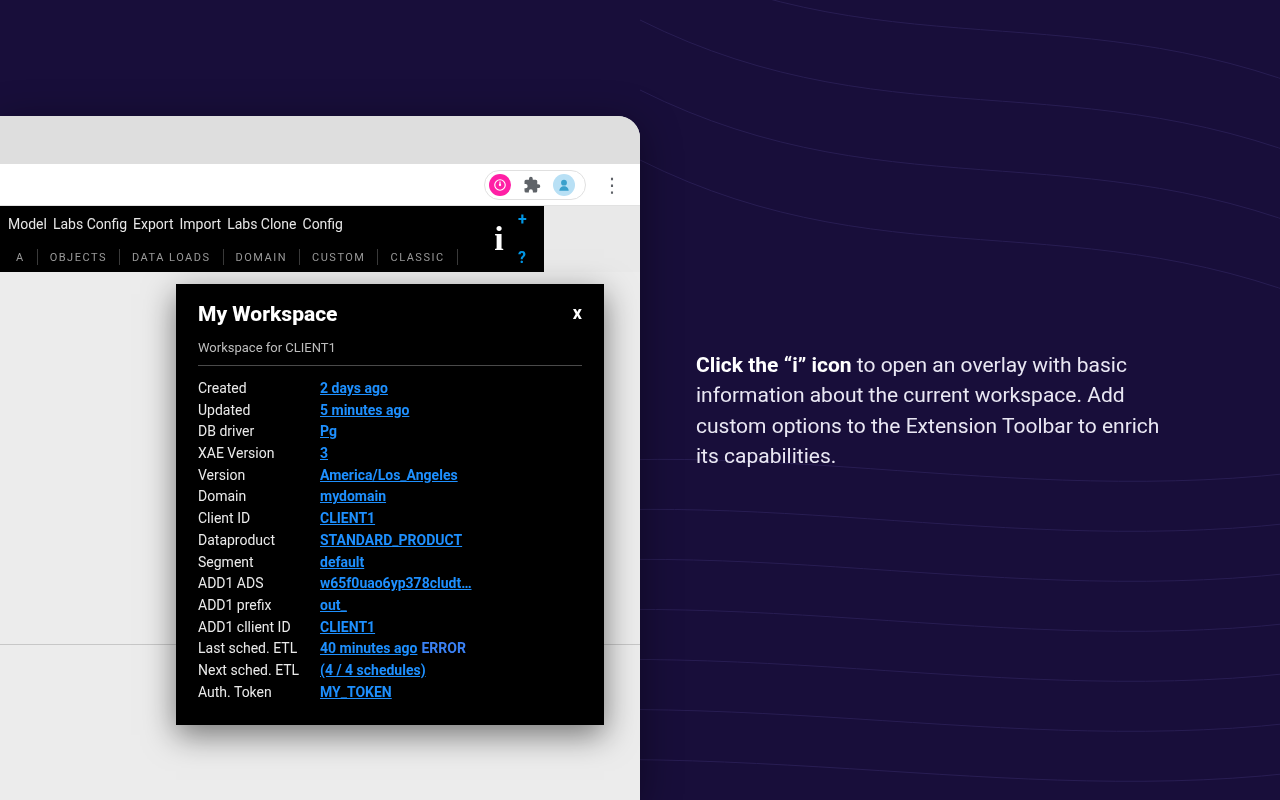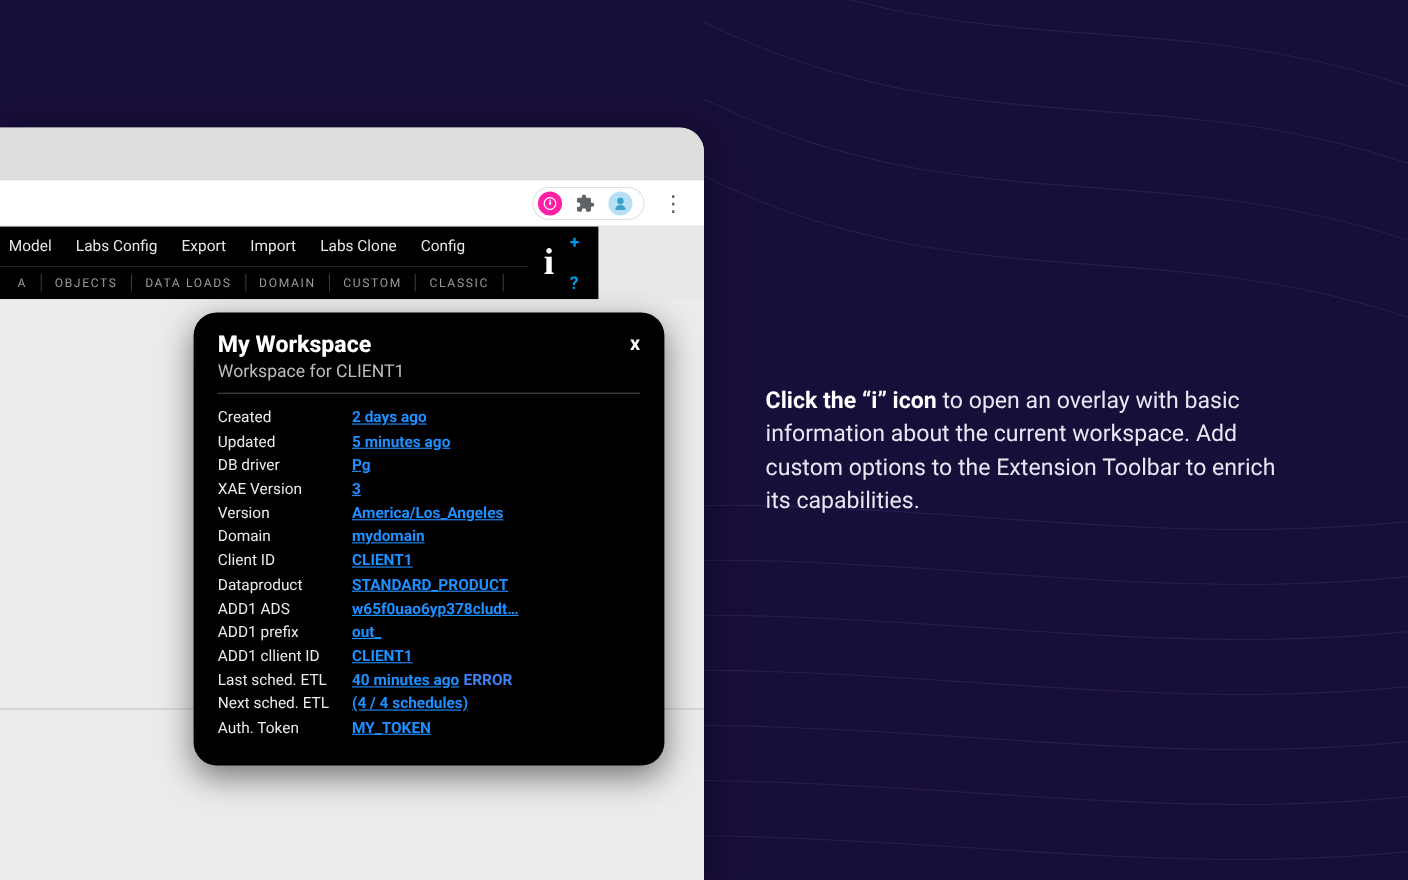--- a/index.html
+++ b/index.html
@@ -64,21 +64,21 @@
   
   .app-toolbar {
     position: relative;
     height: 66px;
   }
   .toolbar-main {
     background: #000;
     height: 36px;
     display: flex;
     align-items: center;
-    gap: 22px;
+    gap: 6px;
     padding: 0 18px 0 8px;
     color: #e6e6e6;
     font-size: 14px;
     width: 480px;
   }
   .toolbar-main span { cursor: pointer; white-space: nowrap; }
   .toolbar-sub {
     background: #000;
     height: 30px;
     display: flex;
@@ -144,28 +144,28 @@
     background: #c7c7c7;
   }
 
   
   .overlay {
     position: absolute;
     left: 176px;
     top: 12px;
     width: 428px;
     background: #000;
-    border-radius: 21px;
+    border-radius: 0;
     color: #fff;
     padding: 18px 22px 22px 22px;
     box-shadow: 0 10px 30px rgba(0,0,0,0.5);
   }
   .overlay-header { display:flex; justify-content:space-between; align-items:flex-start; }
   .overlay-title { font-size: 21px; font-weight: 800; }
-  .overlay-sub { font-size: 16px; color: #bdbdbd; margin-top: 2px; }
+  .overlay-sub { font-size: 13px; color: #bdbdbd; margin-top: 14px; }
   .overlay-close { font-size: 18px; font-weight: 700; cursor: pointer; color:#fff; }
   .overlay-hr { height:1px; background:#4a4a4a; margin: 10px 0 12px 0; }
   .kv { display:flex; font-size: 14px; line-height: 1.55; }
   .kv .k { width: 122px; color: #eaeaea; flex-shrink:0; }
   .kv .v { color: #1e90ff; font-weight: 700; text-decoration: underline; }
   .kv .err { color: #3b82f6; font-weight: 700; margin-left: 4px; }
 
   
   .copy {
     position: absolute;
@@ -293,20 +293,24 @@
           </div>
           <div class="kv">
             <div class="k">Client ID</div>
             <div class="v">CLIENT1</div>
           </div>
           <div class="kv">
             <div class="k">Dataproduct</div>
             <div class="v">STANDARD_PRODUCT</div>
           </div>
           <div class="kv">
+            <div class="k">Segment</div>
+            <div class="v">default</div>
+          </div>
+          <div class="kv">
             <div class="k">ADD1 ADS</div>
             <div class="v">w65f0uao6yp378cludt…</div>
           </div>
           <div class="kv">
             <div class="k">ADD1 prefix</div>
             <div class="v">out_</div>
           </div>
           <div class="kv">
             <div class="k">ADD1 cllient ID</div>
             <div class="v">CLIENT1</div>

